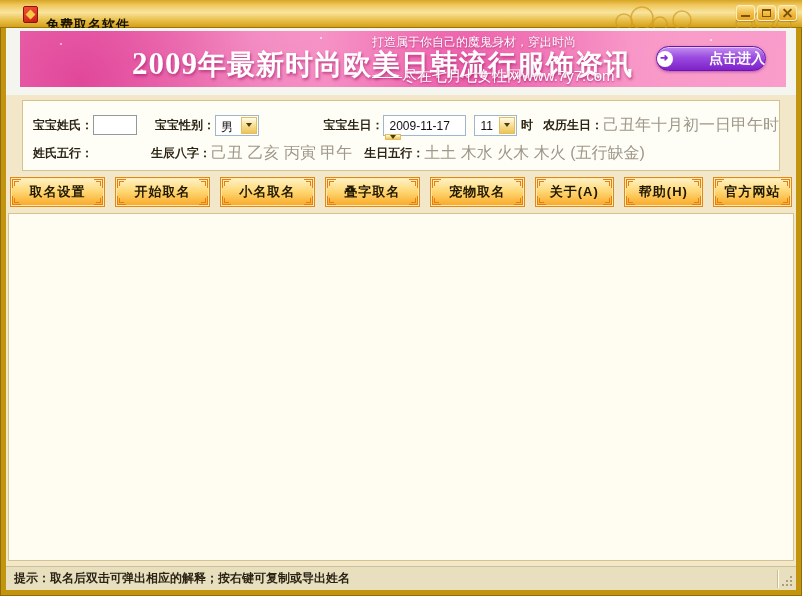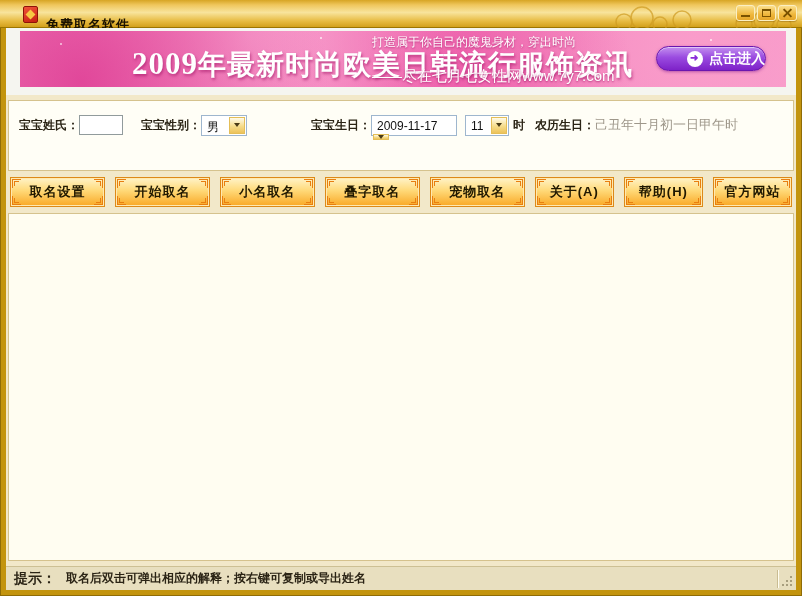--- a/index.html
+++ b/index.html
@@ -45,31 +45,31 @@
       linear-gradient(100deg,#F387BE 0%,#EE6FB0 55%,#F79BCB 100%); }
   .sparkle { position:absolute; background:#fff; border-radius:50%; }
   .tagline { position:absolute; left:352px; top:3px; font-size:12px; color:#FFF; text-shadow:0 1px 2px rgba(170,30,110,.8); }
   .headline { position:absolute; left:112px; top:15px; font-size:28px; font-weight:bold; color:#FFF;
     letter-spacing:1px; text-shadow:1px 2px 3px rgba(170,30,110,.7); white-space:nowrap; }
   .headline .year { font-family:"Liberation Serif", serif; font-size:31px; }
   .subline { position:absolute; left:352px; bottom:1px; font-size:15px; color:#FFF; text-shadow:0 1px 2px rgba(170,30,110,.8); }
   .cta { position:absolute; right:20px; top:15px; width:110px; height:25px; border-radius:13px;
     background:linear-gradient(180deg,#C490EF 0%,#9A4BE0 45%,#7E22C8 100%);
     border:1px solid #6B16AE; color:#FFF; font-size:14px; font-weight:bold;
-    display:flex; align-items:center; justify-content:flex-end; gap:6px; cursor:pointer;
+    display:flex; align-items:center; justify-content:space-between; gap:6px; cursor:pointer;
     box-shadow:0 1px 3px rgba(120,20,140,.5), inset 0 1px 0 rgba(255,255,255,.5); }
   .cta-circle { width:16px; height:16px; border-radius:50%; background:#FFF; position:relative; }
   .cta-circle::after { content:"➜"; position:absolute; left:3px; top:1px; font-size:10px; color:#8A2BD9; }
 
   
-  .form-panel { margin:5px 2px 0; height:71px; background:#FFFEF6; border:1px solid #D5C28D; padding:13px 0 0 10px; }
+  .form-panel { margin:5px 16px 0; height:71px; background:#FFFEF6; border:1px solid #D5C28D; padding:13px 0 0 10px; }
   .frow { display:flex; align-items:center; height:22px; white-space:nowrap; }
   .frow + .frow { margin-top:6px; }
   .lbl { font-size:12px; font-weight:bold; color:#2B2415; }
-  .val { font-size:13px; color:#9E978A; }
+  .val { font-size:16px; color:#9E978A; }
   .txt-input { width:44px; height:20px; border:1px solid #919B9C; background:#FFF; font-size:12px; padding:0 3px; }
   .combo { display:inline-flex; align-items:stretch; height:21px; border:1px solid #9EB6CE; background:#FFF; cursor:pointer; }
   .combo .cval { flex:1; font-size:12px; color:#111; padding:3px 0 0 5px; }
   .combo .carrow { width:16px; margin:1px; border:1px solid #E4BE58;
     background:linear-gradient(180deg,#FFFBEA,#F6DC8A 55%,#EDC35B);
     display:flex; align-items:center; justify-content:center; }
   .combo .carrow i { width:0; height:0; border-left:3px solid transparent; border-right:3px solid transparent;
     border-top:4px solid #4A3B16; }
   .w-gender{ width:46px; } .w-date{ width:86px;flex-direction:column; } .w-hour{ width:44px; }
   .ml18{margin-left:18px;} .ml64{margin-left:64px;} .ml58{margin-left:58px;}
@@ -90,21 +90,21 @@
   .fc.tl{ top:1px; left:1px; } .fc.tr{ top:1px; right:1px; transform:scaleX(-1); }
   .fc.bl{ bottom:1px; left:1px; transform:scaleY(-1); } .fc.br{ bottom:1px; right:1px; transform:scale(-1,-1); }
 
   
   .main-panel { position:absolute; top:185px; left:2px; right:2px; bottom:29px;
     background:#FFFDF1; border:1px solid #D5C28D; }
 
   
   .statusbar { position:absolute; left:0; right:0; bottom:0; height:24px; background:#E8DFBF;
     border-top:1px solid #CDC094; display:flex; align-items:center; padding-left:8px; }
-  .hint-label { font-size:14px; font-weight:bold; color:#2B2415; margin-right:10px; }
+  .hint-label { font-size:12px; font-weight:bold; color:#2B2415; }
   .hint-text { font-size:12px; font-weight:bold; color:#2B2415; }
   .grip-sep { position:absolute; right:17px; top:3px; bottom:2px; width:1px; background:#FFFDF0; box-shadow:-1px 0 #C9BC92; }
   .grip { position:absolute; right:3px; bottom:3px; width:13px; height:13px; cursor:nwse-resize; }
   .grip::before { content:""; position:absolute; right:1px; bottom:1px; width:2px; height:2px; background:#A79E7E;
     box-shadow:0 -4px #A79E7E, 0 -8px #A79E7E, -4px 0 #A79E7E, -4px -4px #A79E7E, -8px 0 #A79E7E; }
 </style>
 </head>
 <body>
 
 <div class="window">
@@ -177,20 +177,27 @@
         <span class="combo w-hour ml8">
           <span class="cval">11</span>
           <span class="carrow">
               <i></i>
             </span>
         </span>
         <span class="lbl ml4">时</span>
         <span class="lbl ml10">农历生日：</span>
         <span class="val">己丑年十月初一日甲午时</span>
       </div>
+      <div class="frow">
+        <span class="lbl">姓氏五行：</span>
+        <span class="lbl ml58">生辰八字：</span>
+        <span class="val">己丑 乙亥 丙寅 甲午</span>
+        <span class="lbl ml12">生日五行：</span>
+        <span class="val">土土 木水 火木 木火 (五行缺金)</span>
+      </div>
     </div>
 
     <div class="toolbar">
       <button class="gbtn">
         <i class="fc tl"></i><i class="fc tr"></i><i class="fc bl"></i><i class="fc br"></i>
         <span class="blabel">取名设置</span>
       </button>
       <button class="gbtn">
         <i class="fc tl"></i><i class="fc tr"></i><i class="fc bl"></i><i class="fc br"></i>
         <span class="blabel">开始取名</span>

